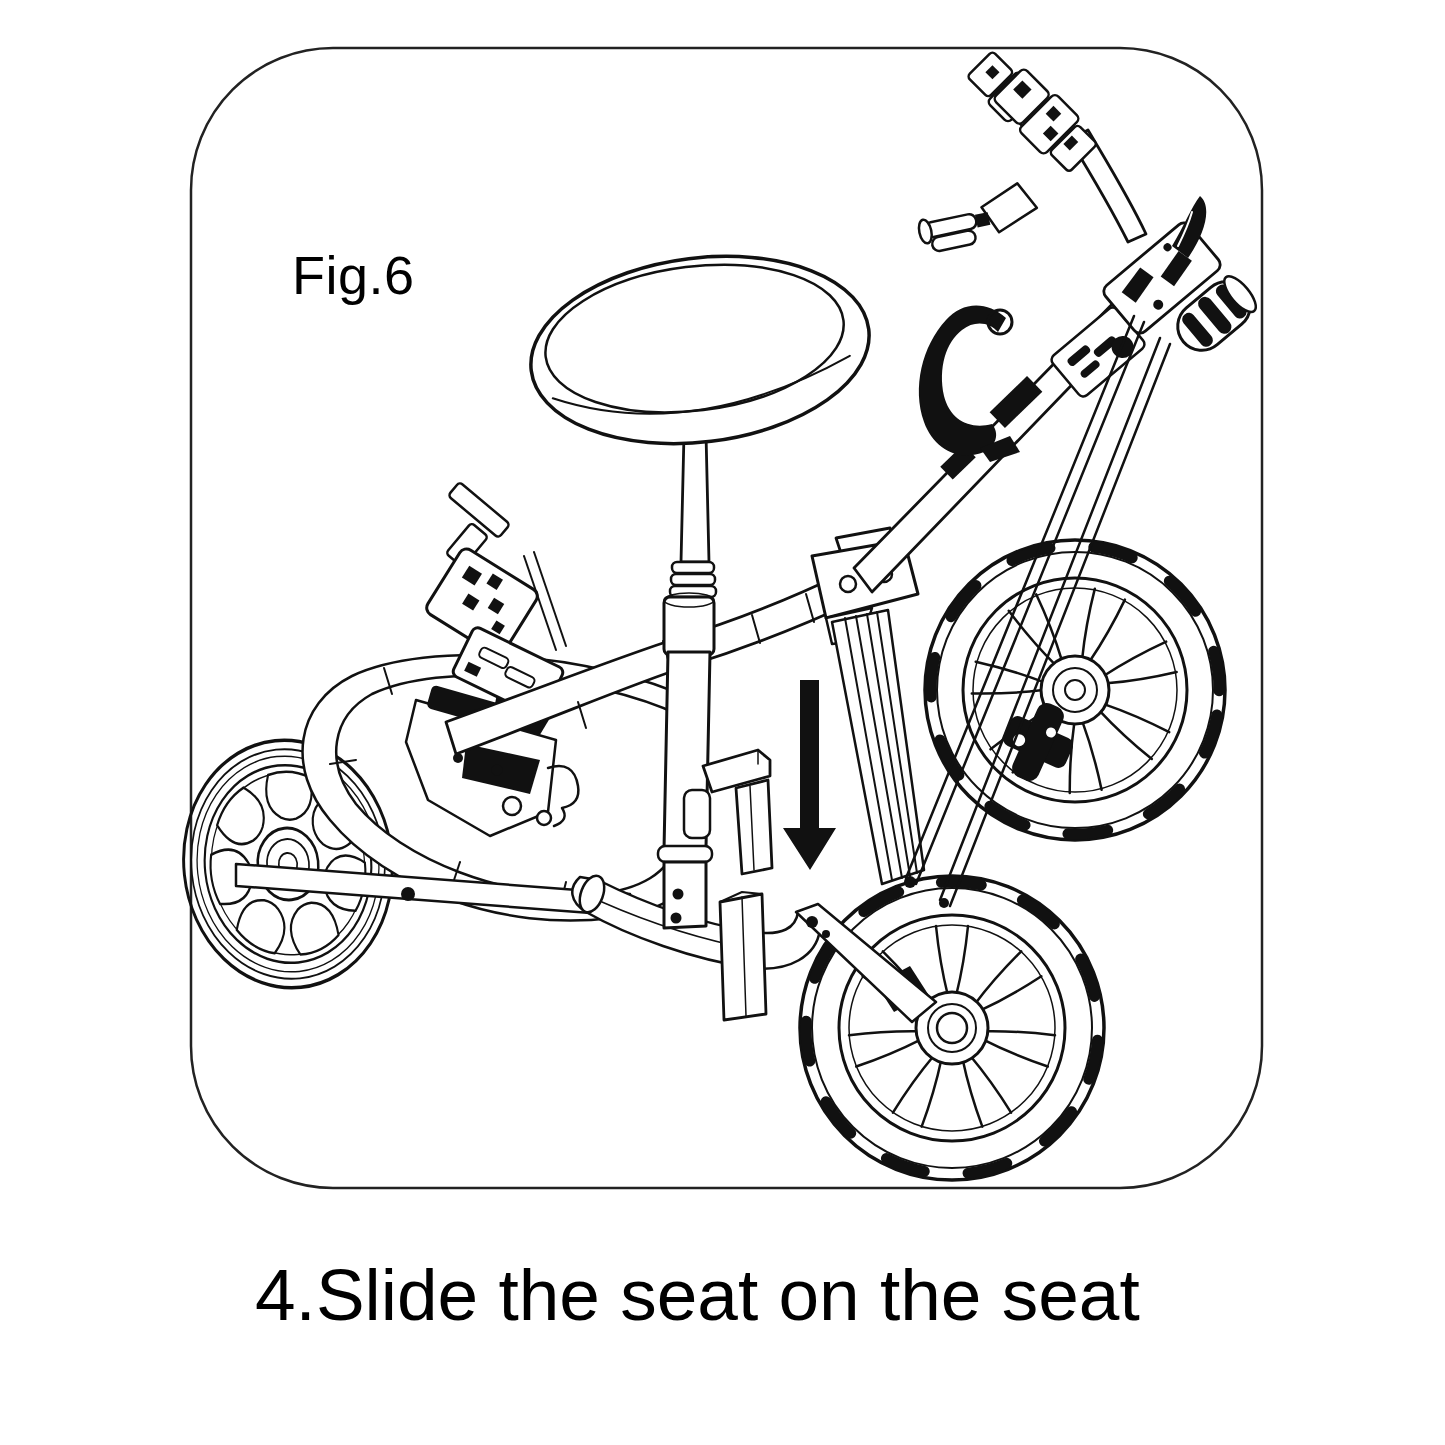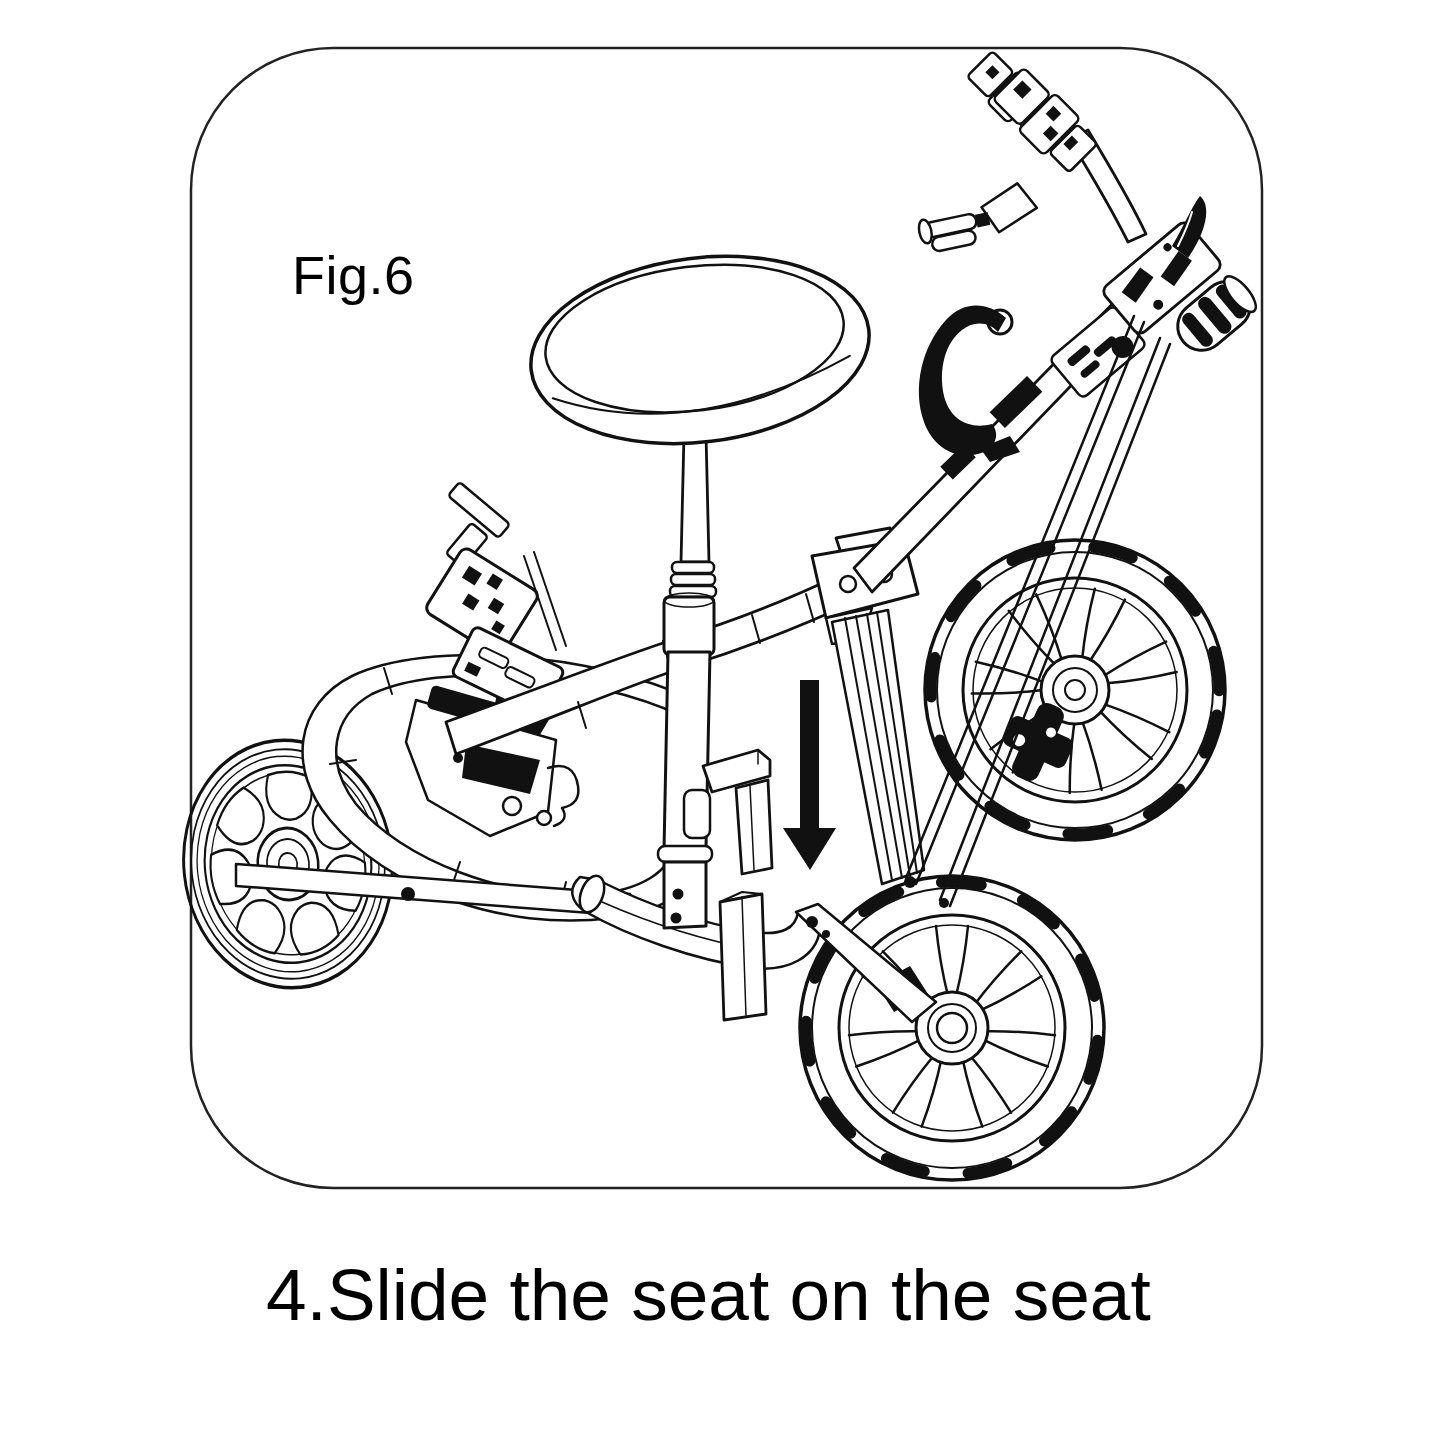--- a/index.html
+++ b/index.html
@@ -12,21 +12,21 @@
     position:relative; width:1445px; height:1445px;
     background:var(--page-bg); overflow:hidden;
     font-family:"Liberation Sans", sans-serif;
   }
   .art{position:absolute; left:0; top:0; width:1445px; height:1445px;}
   .fig-label{
     position:absolute; left:292px; top:244px;
     font-size:54px; color:var(--text-color); letter-spacing:0.5px;
   }
   .caption{
-    position:absolute; left:266px; top:1246px;
+    position:absolute; left:255px; top:1246px;
     font-size:73px; line-height:97px; color:var(--text-color);
     white-space:nowrap; letter-spacing:0px;
   }
 </style>
 </head>
 <body>
 
 <div class="page">
 
   <svg class="art" viewBox="0 0 1445 1445" xmlns="http://www.w3.org/2000/svg">

